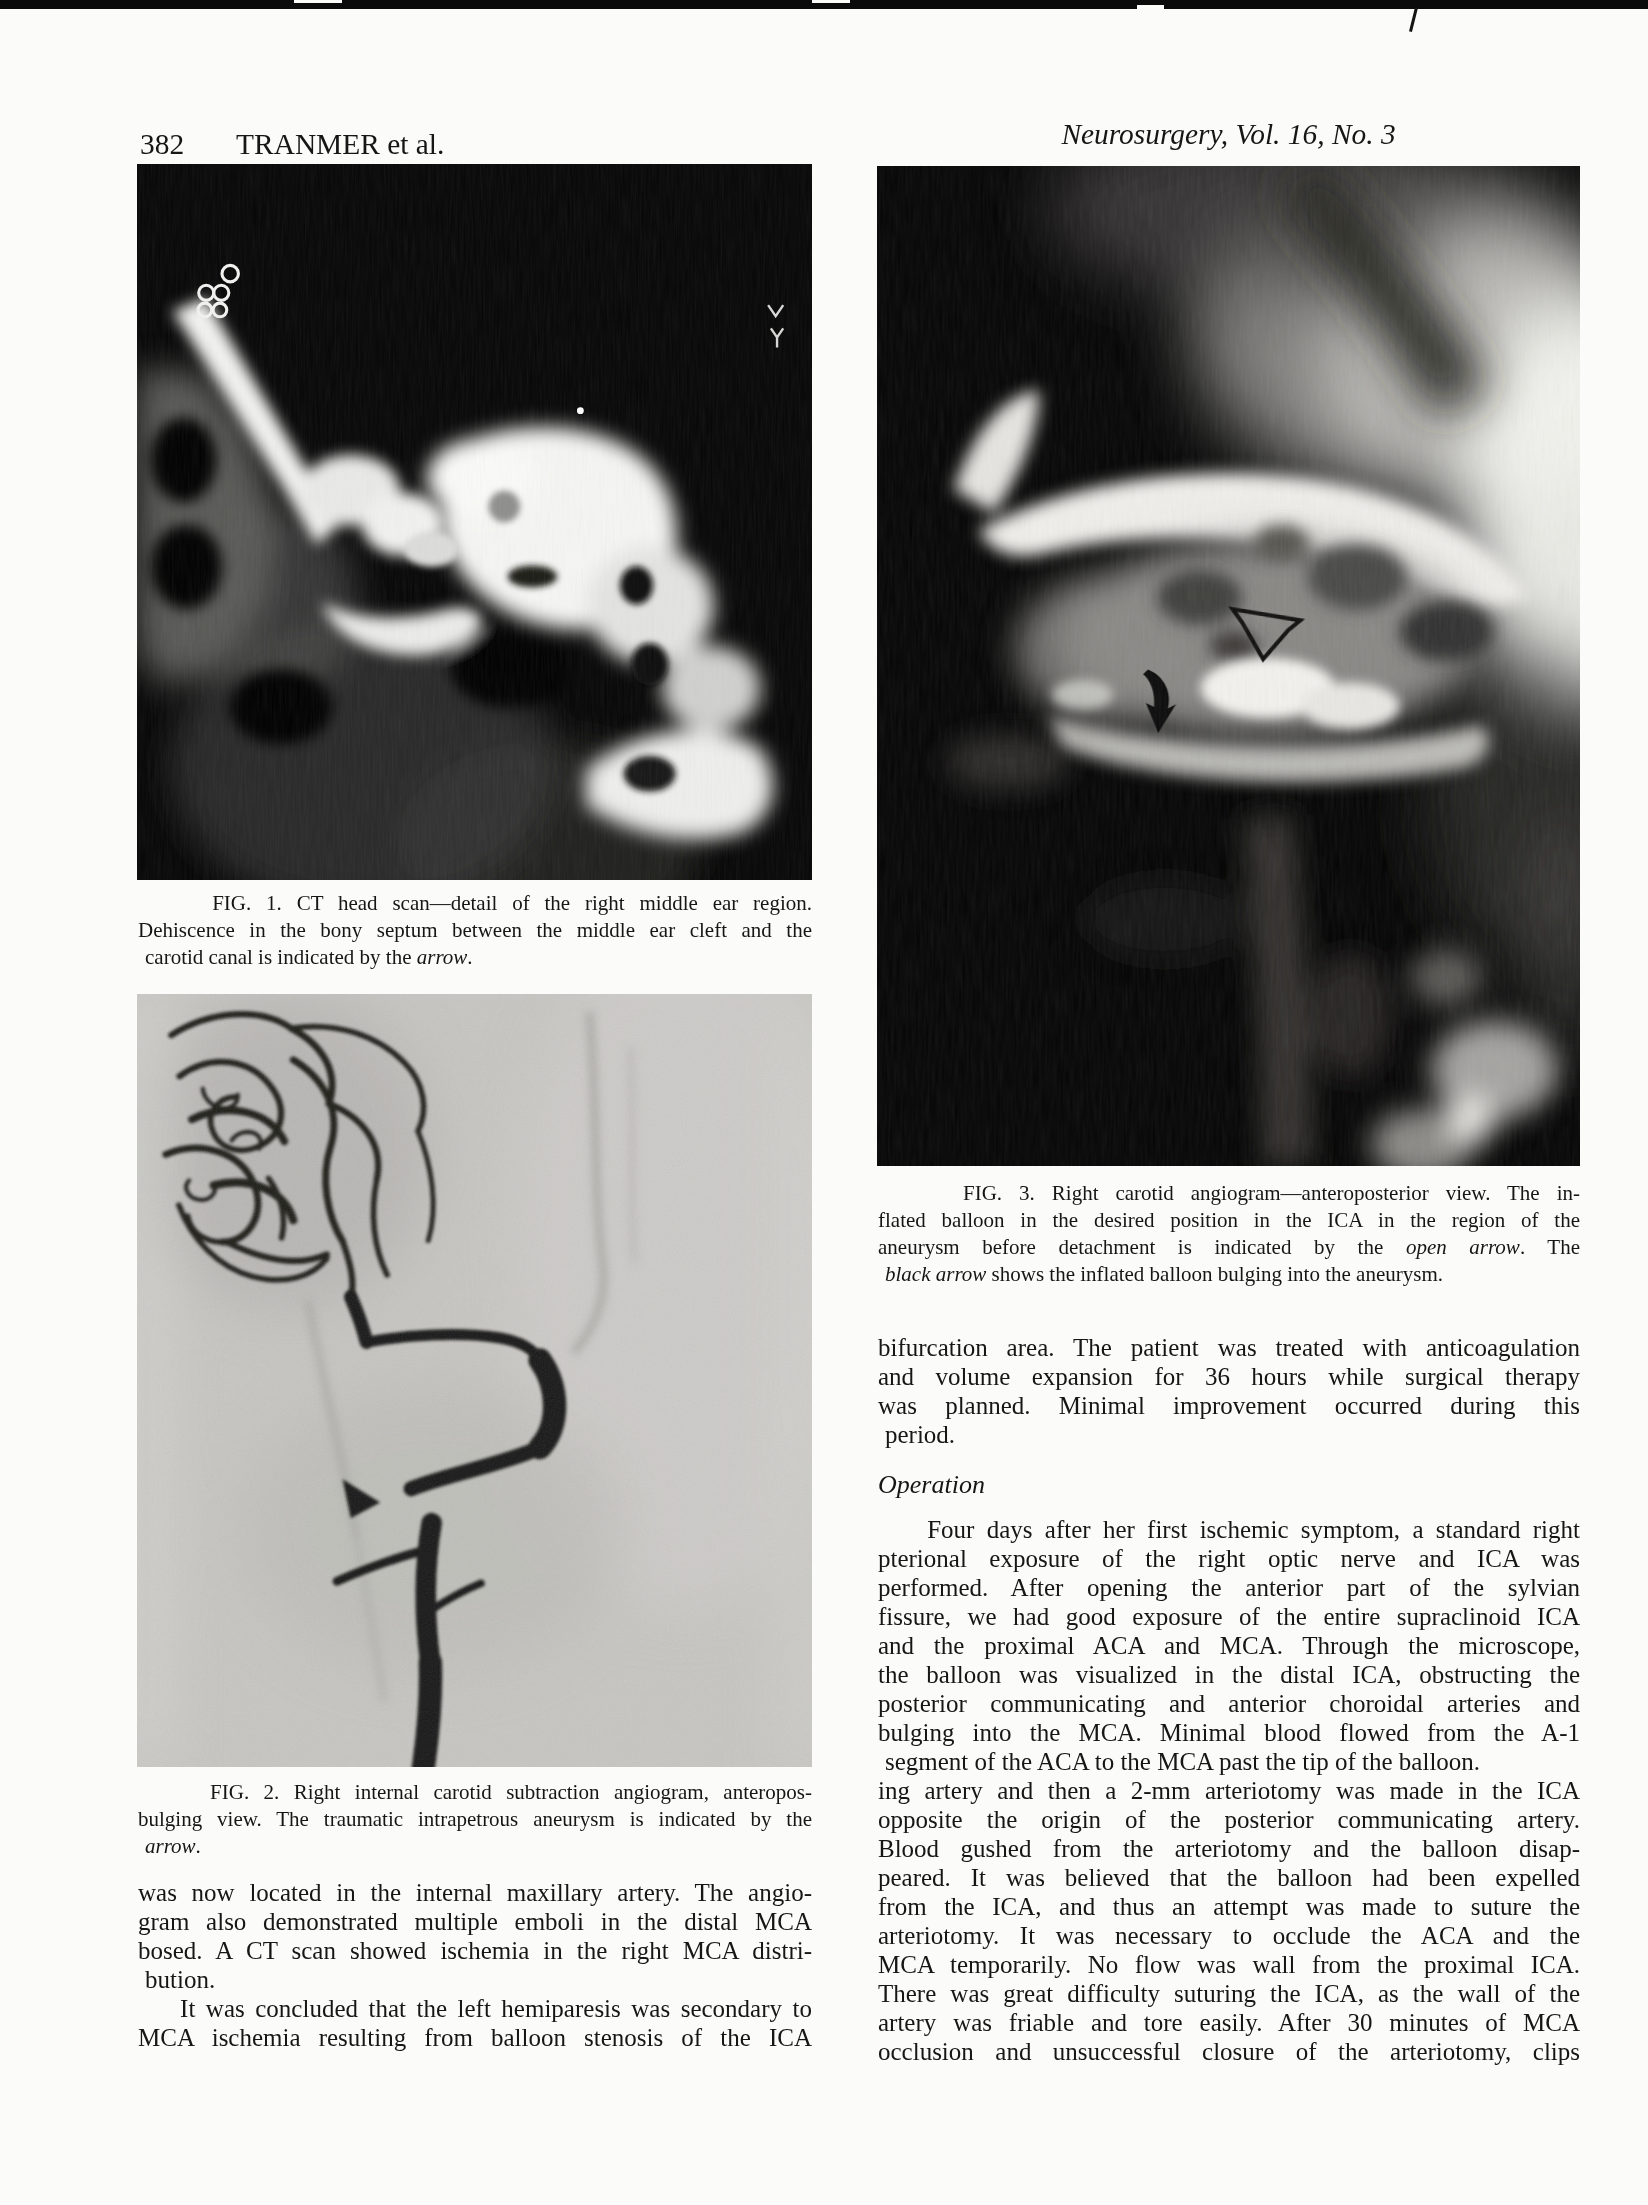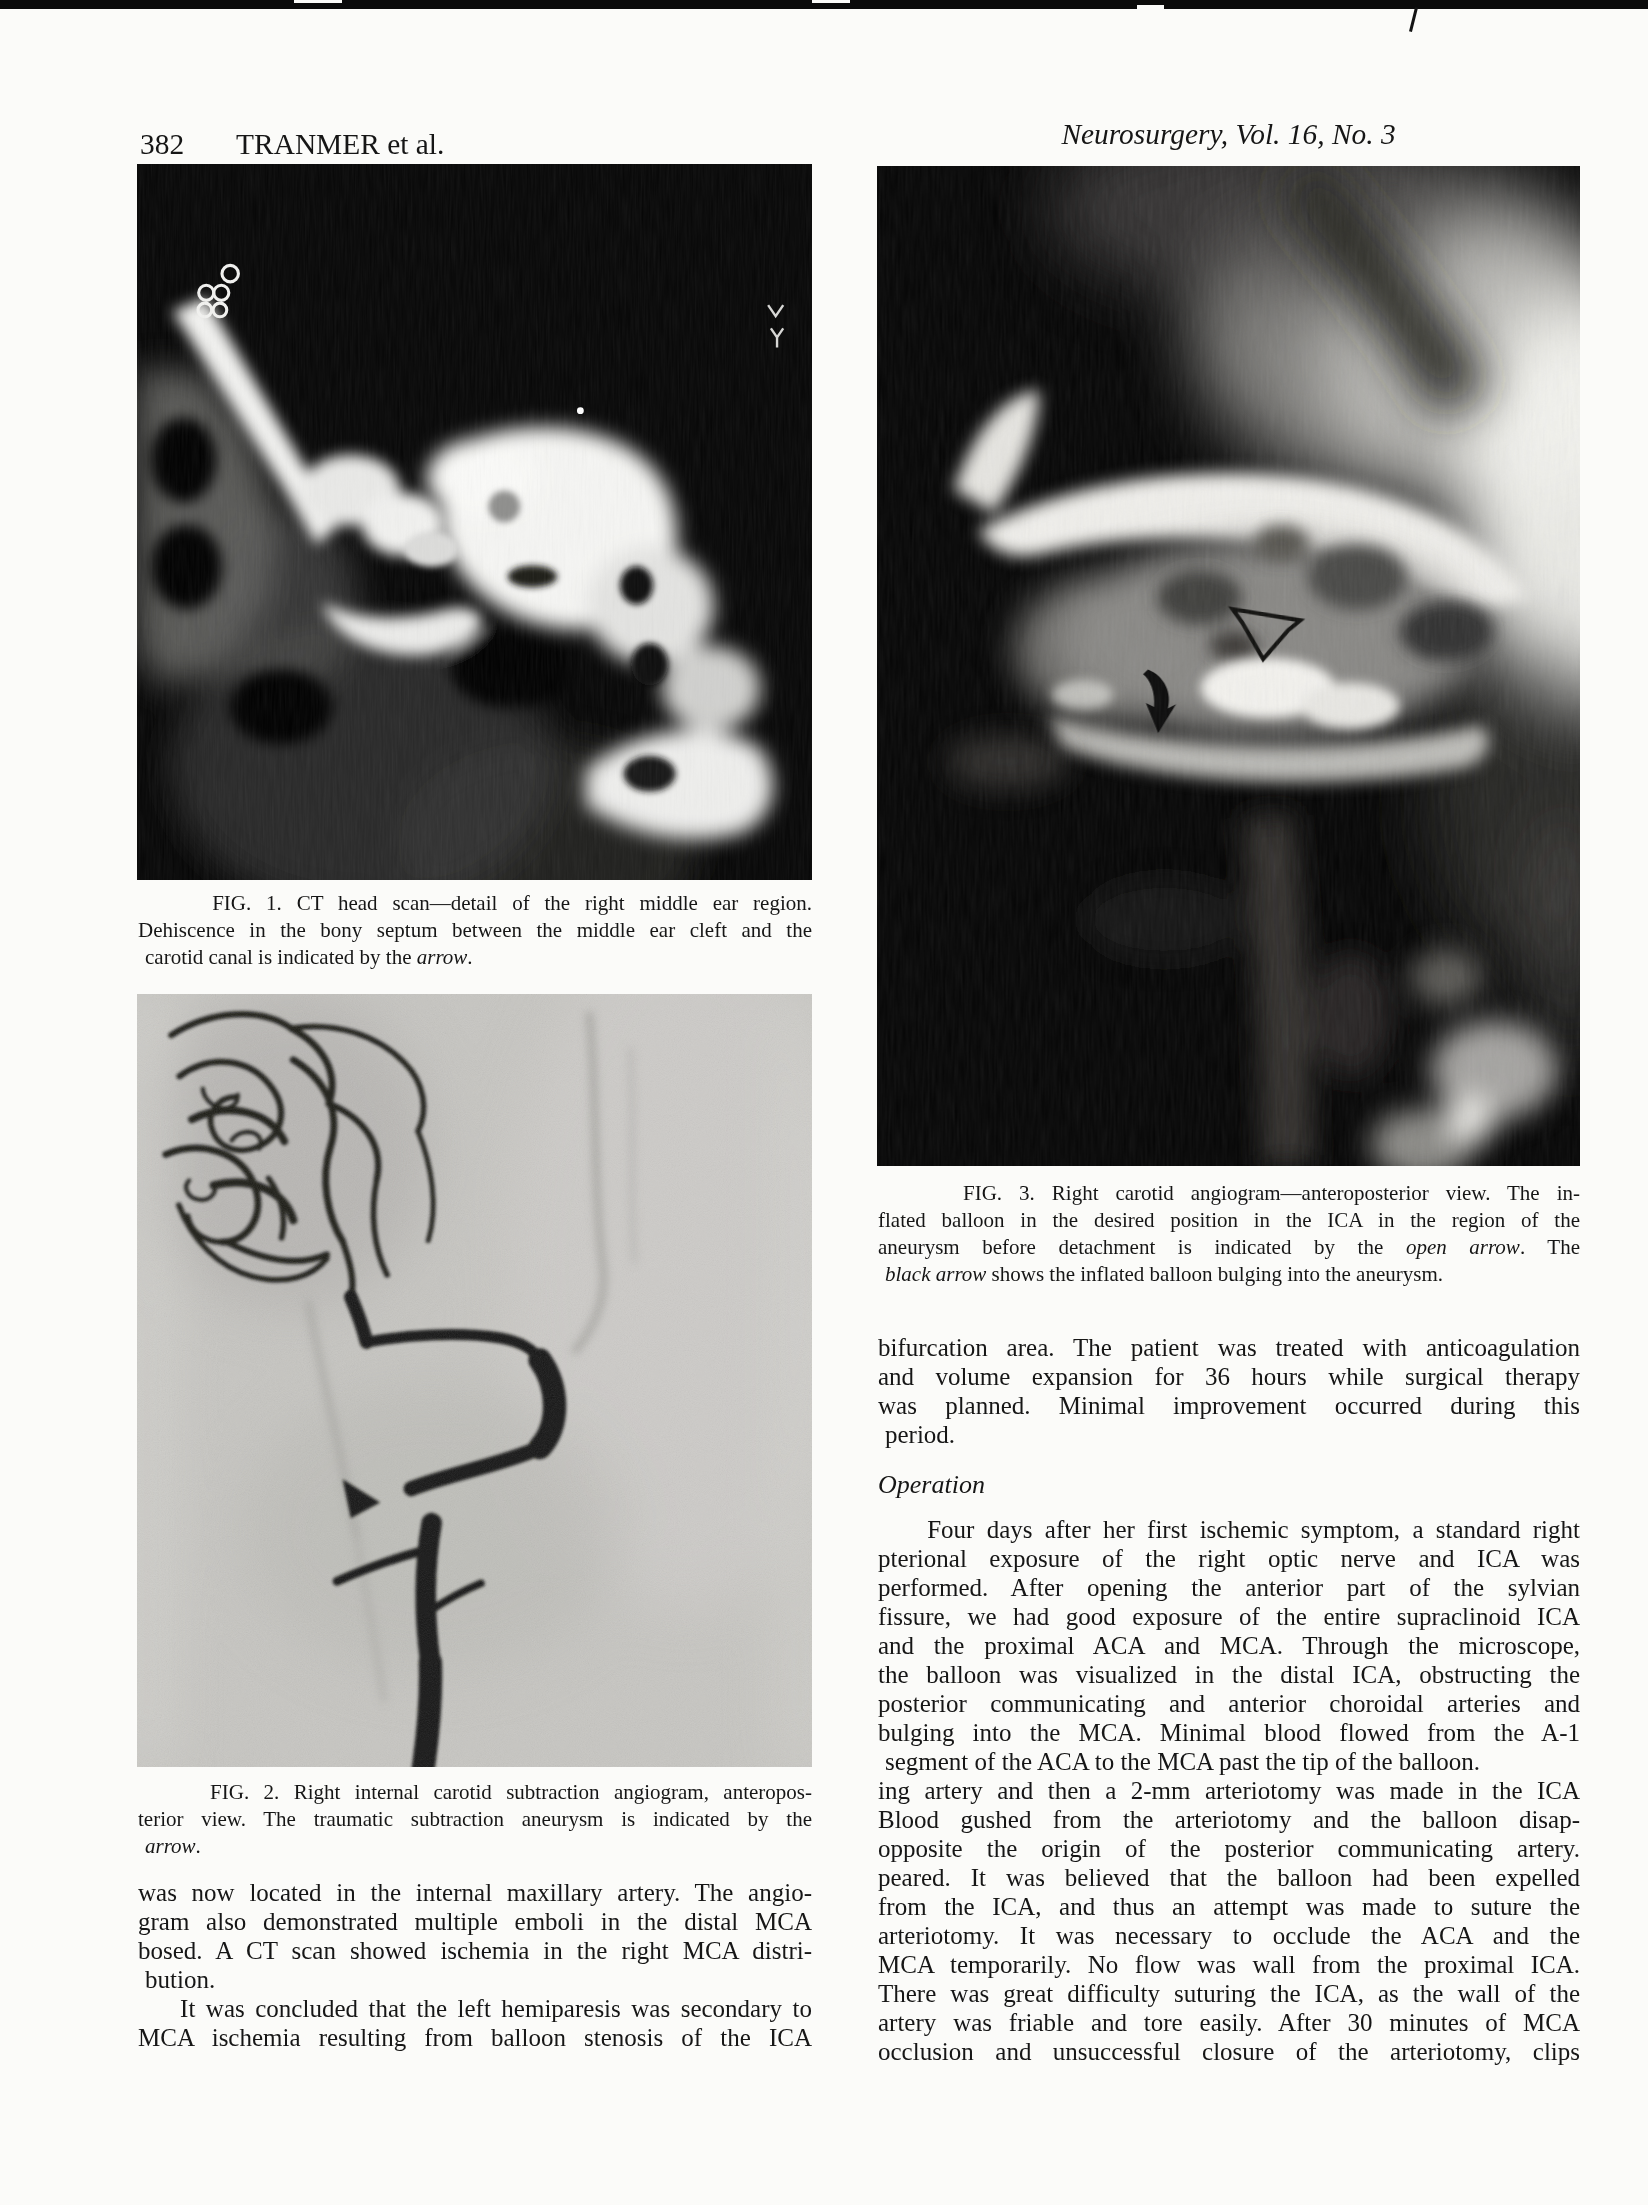--- a/index.html
+++ b/index.html
@@ -186,21 +186,21 @@
       <path d="M428,975 C430,1030 424,1085 418,1128" stroke-width="34"></path>
       <path d="M425,810 C380,822 330,840 292,857" stroke-width="13"></path>
       <path d="M428,900 C452,884 478,870 502,860" stroke-width="11"></path>
     </g>
     <polygon points="300,708 355,742 312,765" fill="#141412" filter="url(#b2a)"></polygon>
     <rect width="985" height="1128" filter="url(#gr2)" opacity="0.14"></rect>
   </svg>
 </figure>
 <div class="caption cap2">
     <div class="tline"><span>&nbsp;&nbsp;&nbsp;&nbsp;&nbsp;FIG. 2. Right internal carotid subtraction angiogram, anteropos-</span></div>
-    <div class="tline"><span>terior view. The traumatic subtraction aneurysm is indicated by the</span></div>
+    <div class="tline"><span>bulging view. The traumatic intrapetrous aneurysm is indicated by the</span></div>
     <div class="tline noslast"><span></span><span class="it">arrow</span><span>.</span></div>
   </div>
 
 <figure class="fig fig3">
   <svg class="figimg" viewBox="0 0 1025 1460" preserveAspectRatio="none" role="img" aria-label="Right carotid angiogram photograph, anteroposterior view, with open arrow and black arrow markers">
     <defs>
       <filter id="b3a" x="-60%" y="-60%" width="220%" height="220%">
           <feGaussianBlur stdDeviation="50"></feGaussianBlur>
         </filter>
       <filter id="b3b" x="-60%" y="-60%" width="220%" height="220%">
@@ -297,22 +297,22 @@
     <div class="tline"><span>&nbsp;&nbsp;&nbsp;&nbsp;Four days after her first ischemic symptom, a standard right</span></div>
     <div class="tline"><span>pterional exposure of the right optic nerve and ICA was</span></div>
     <div class="tline"><span>performed. After opening the anterior part of the sylvian</span></div>
     <div class="tline"><span>fissure, we had good exposure of the entire supraclinoid ICA</span></div>
     <div class="tline"><span>and the proximal ACA and MCA. Through the microscope,</span></div>
     <div class="tline"><span>the balloon was visualized in the distal ICA, obstructing the</span></div>
     <div class="tline"><span>posterior communicating and anterior choroidal arteries and</span></div>
     <div class="tline"><span>bulging into the MCA. Minimal blood flowed from the A-1</span></div>
     <div class="tline noslast"><span>segment of the ACA to the MCA past the tip of the balloon.</span></div>
     <div class="tline"><span>ing artery and then a 2-mm arteriotomy was made in the ICA</span></div>
+    <div class="tline"><span>opposite the origin of the posterior communicating artery.</span></div>
     <div class="tline"><span>Blood gushed from the arteriotomy and the balloon disap-</span></div>
-    <div class="tline"><span>opposite the origin of the posterior communicating artery.</span></div>
     <div class="tline"><span>peared. It was believed that the balloon had been expelled</span></div>
     <div class="tline"><span>from the ICA, and thus an attempt was made to suture the</span></div>
     <div class="tline"><span>arteriotomy. It was necessary to occlude the ACA and the</span></div>
     <div class="tline"><span>MCA temporarily. No flow was wall from the proximal ICA.</span></div>
     <div class="tline"><span>There was great difficulty suturing the ICA, as the wall of the</span></div>
     <div class="tline"><span>artery was friable and tore easily. After 30 minutes of MCA</span></div>
     <div class="tline"><span>occlusion and unsuccessful closure of the arteriotomy, clips</span></div>
   </div>
 
 

